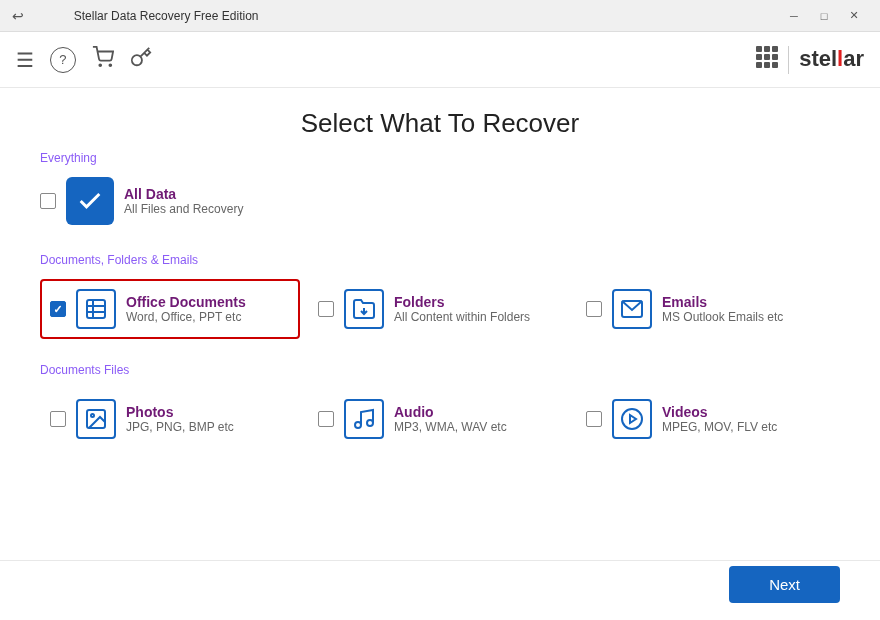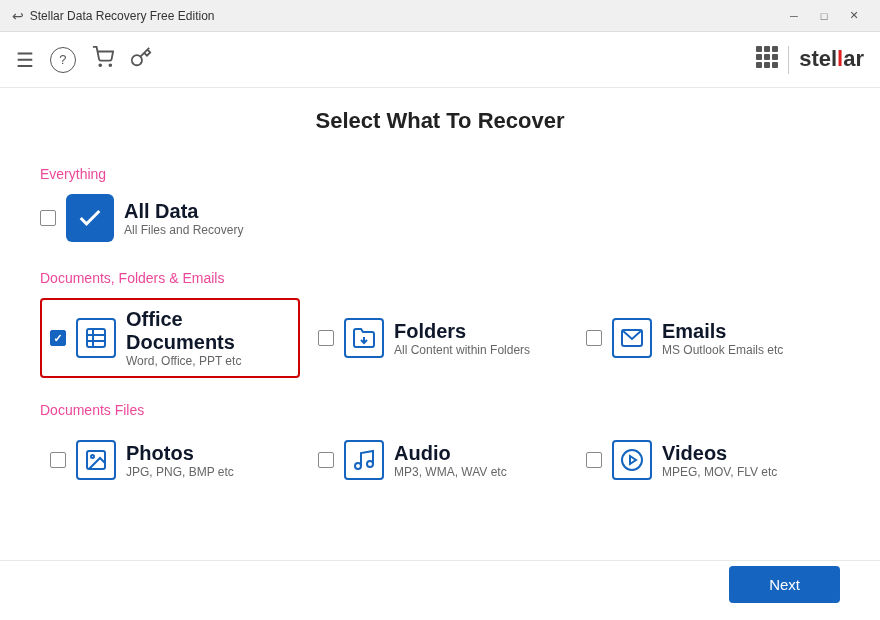--- a/index.html
+++ b/index.html
@@ -10,21 +10,21 @@
       background: #f0f0f0;
       height: 32px;
       display: flex;
       align-items: center;
       justify-content: space-between;
       padding: 0 12px;
       border-bottom: 1px solid #ddd;
     }
     .titlebar-left { display: flex; align-items: center; gap: 6px; }
     .titlebar-icon { color: #555; font-size: 14px; }
-    .titlebar-title { font-size: 12px; color: #333; }
+    .titlebar-title { font-size: 12px; color: #333; margin-left: 44px; }
     .titlebar-controls { display: flex; gap: 2px; }
     .titlebar-btn {
       width: 28px; height: 20px;
       display: flex; align-items: center; justify-content: center;
       cursor: pointer; font-size: 11px; color: #555;
       border: none; background: transparent;
     }
 
     
     .toolbar {
@@ -47,30 +47,30 @@
     .stellar-text span { color: #e02020; }
 
     
     .content {
       padding: 20px 40px;
       height: calc(620px - 32px - 56px - 60px);
       overflow-y: auto;
     }
 
     .page-title {
-      font-size: 22px;
-      font-weight: 700;
+      font-size: 26px;
+      font-weight: 400;
       text-align: center;
-      margin-bottom: 32px;
+      margin-bottom: 12px;
       color: #222;
     }
 
     .section-label {
-      font-size: 14px;
-      color: #ec4899;
+      font-size: 12px;
+      color: #8b5cf6;
       margin-bottom: 12px;
     }
 
     .item-grid {
       display: flex;
       gap: 8px;
       margin-bottom: 24px;
     }
 
     .recovery-item {
@@ -111,21 +111,21 @@
     .item-icon-box {
       width: 40px; height: 40px;
       border: 2px solid #1565c0;
       border-radius: 4px;
       display: flex; align-items: center; justify-content: center;
       flex-shrink: 0;
     }
     .item-icon-box svg { color: #1565c0; }
 
     .item-text { display: flex; flex-direction: column; }
-    .item-name { font-size: 20px; font-weight: 600; color: #0f172a; }
+    .item-name { font-size: 14px; font-weight: 600; color: #701a75; }
     .item-desc { font-size: 12px; color: #666; }
 
     
     .alldata-wrapper {
       display: flex;
       align-items: center;
       gap: 10px;
       margin-bottom: 28px;
     }
     .alldata-outer-checkbox {

